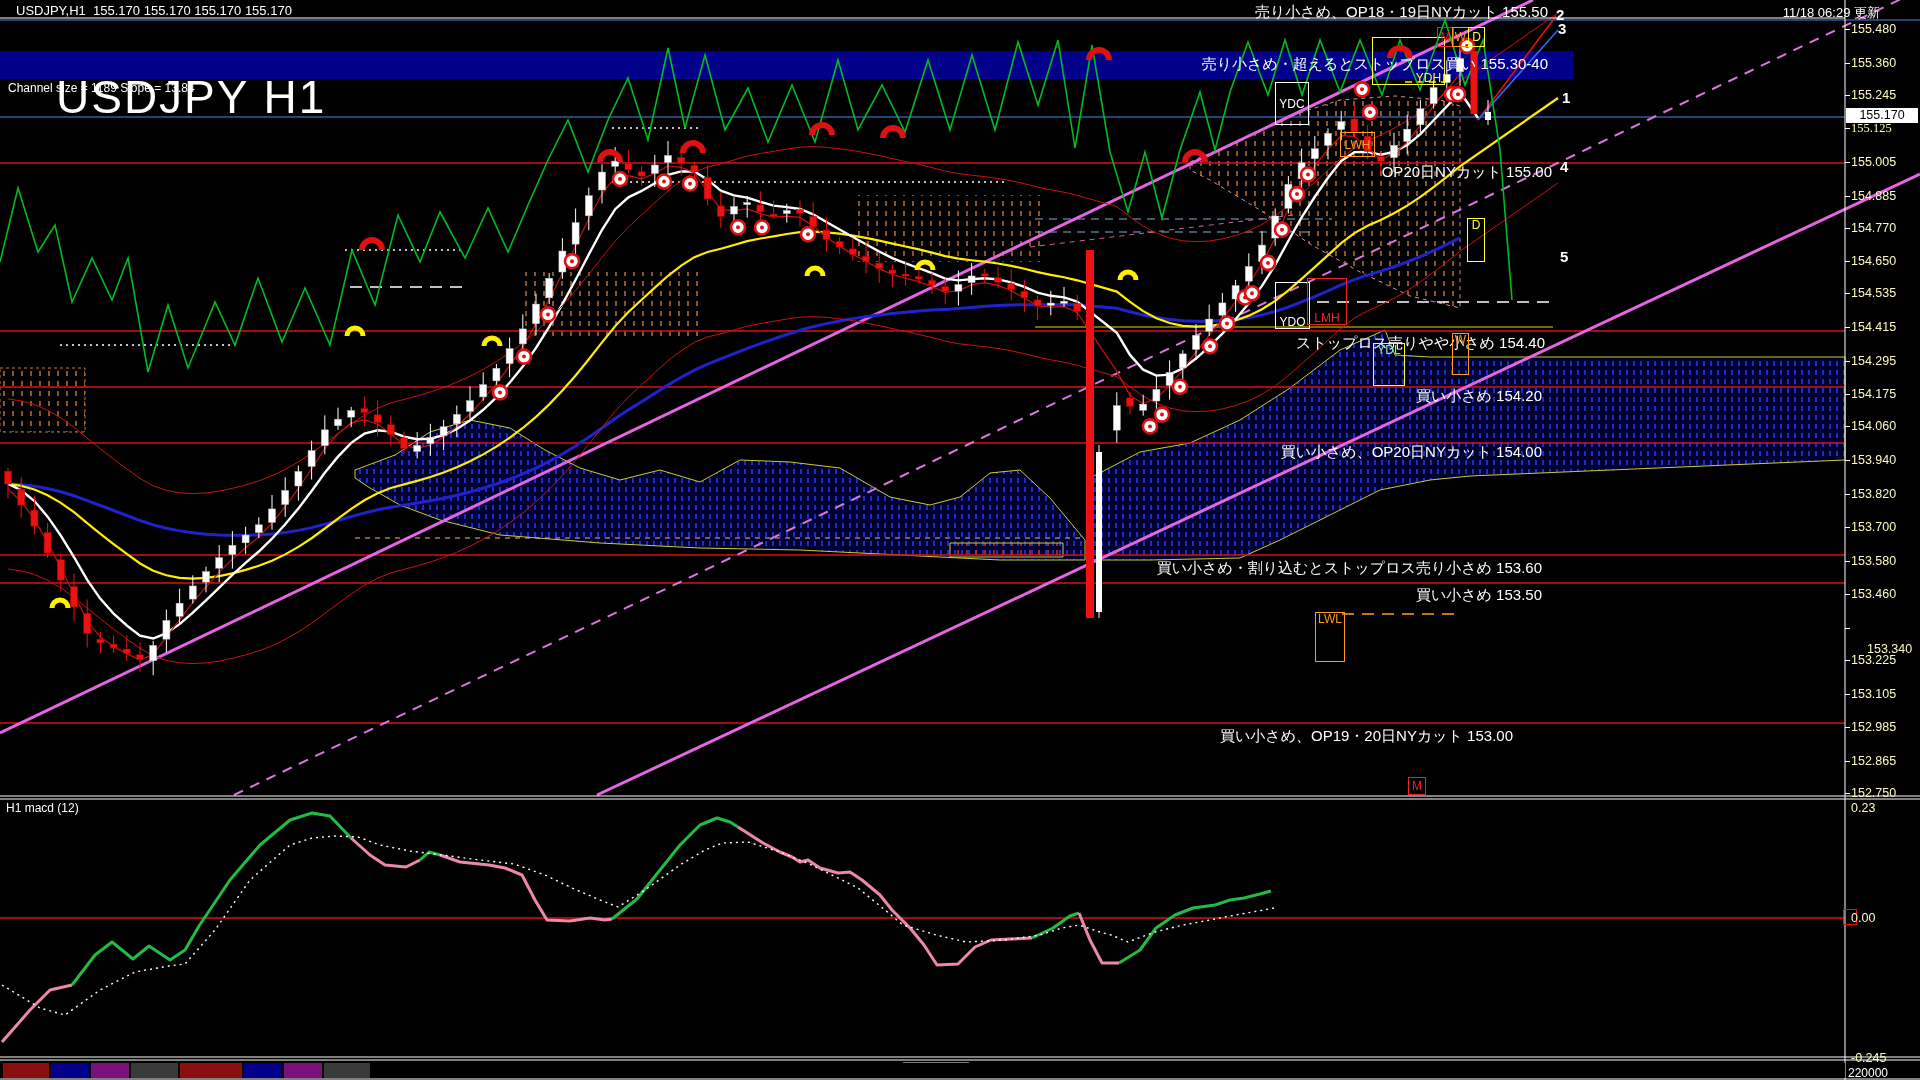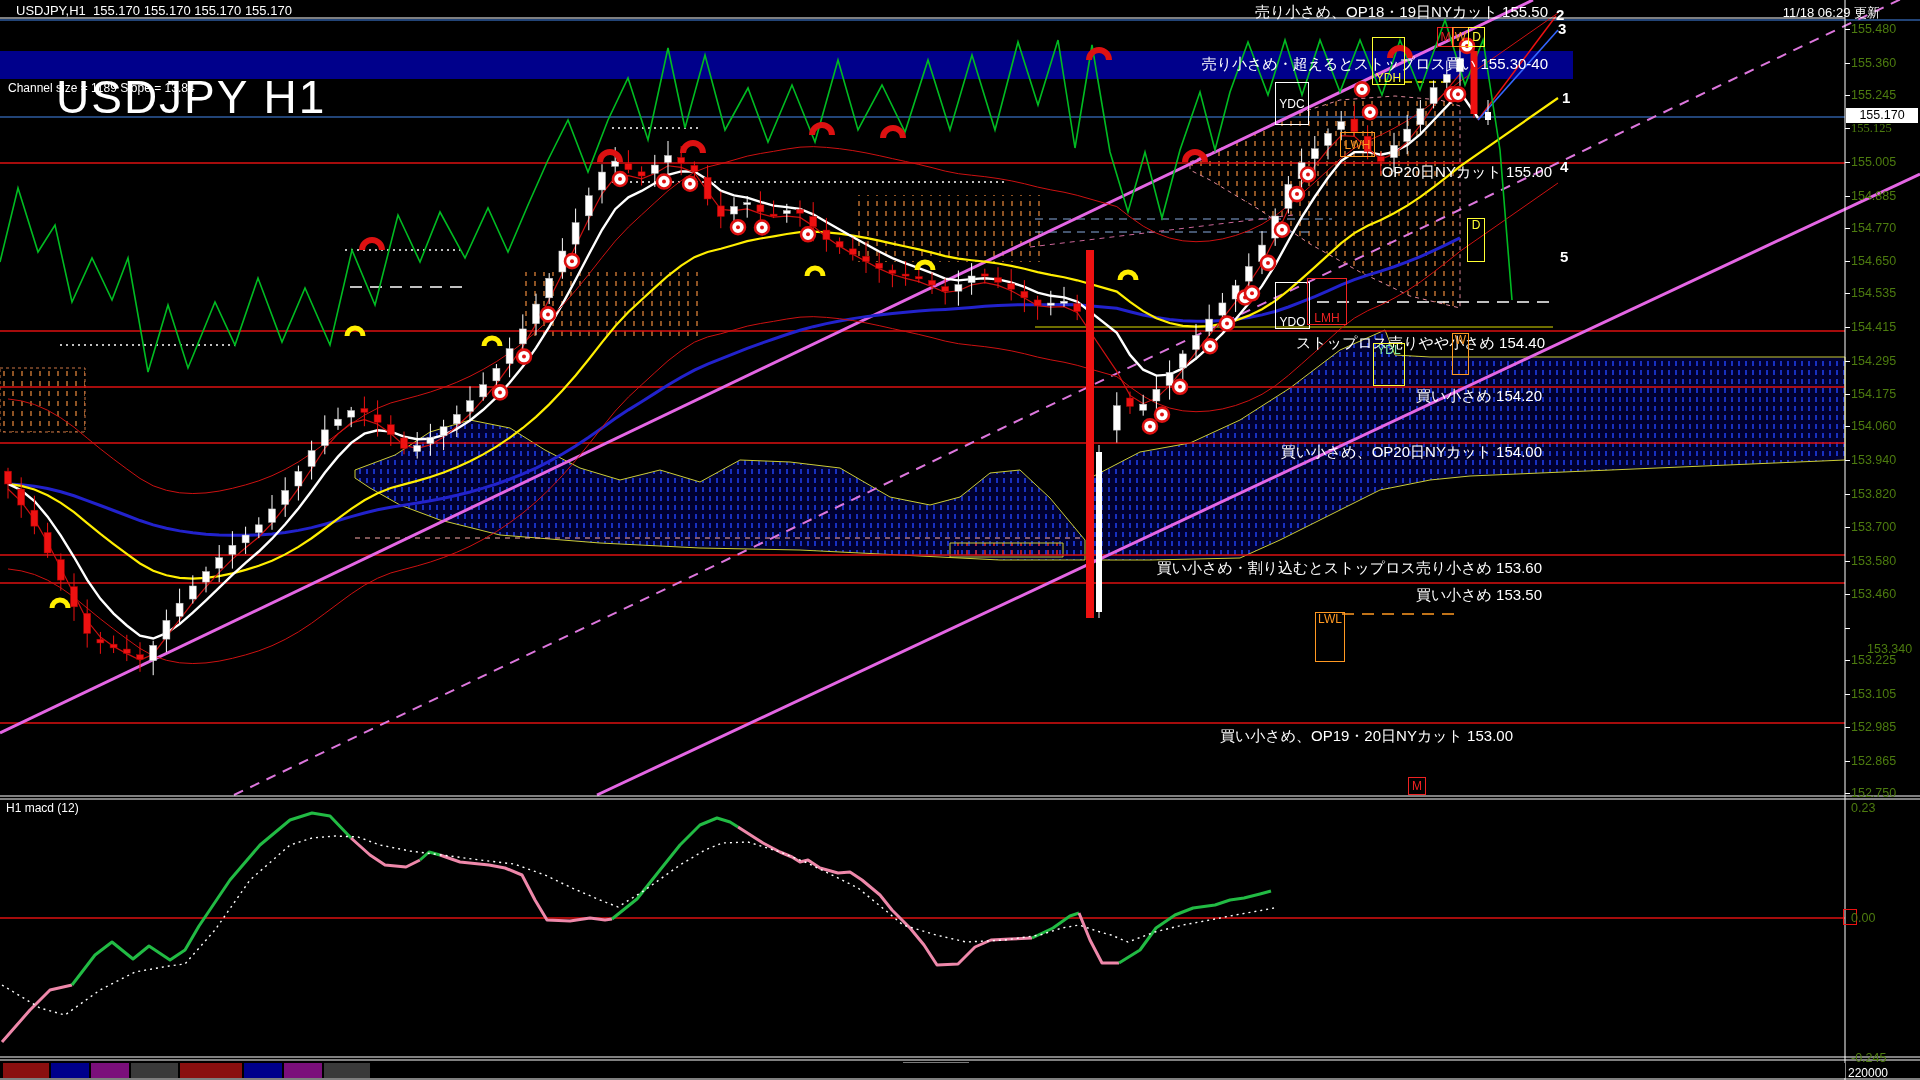--- a/index.html
+++ b/index.html
@@ -8,21 +8,21 @@
   #chart-svg{position:absolute;left:0;top:0;}
   .abs{position:absolute;}
   .wtxt{color:#fff;}
   #title-bar{left:16px;top:3px;font-size:13px;color:#fff;white-space:pre;}
   #update-time{right:40px;top:4px;font-size:13px;color:#fff;}
   #channel-info{left:8px;top:81px;font-size:12px;color:#fff;}
   #big-symbol{left:56px;top:70px;font-size:46px;color:#fff;letter-spacing:2px;}
   #macd-label{left:6px;top:801px;font-size:12px;color:#fff;}
   .ann{position:absolute;font-size:15px;color:#fff;white-space:nowrap;text-align:right;}
   .numlbl{position:absolute;font-size:15px;font-weight:bold;color:#fff;}
-  .axis-lbl{position:absolute;left:1851px;font-size:12.5px;color:#4d7c0f;white-space:nowrap;}
+  .axis-lbl{position:absolute;left:1851px;font-size:12.5px;color:#fef9c3;white-space:nowrap;}
   .axis-tick{position:absolute;left:1845px;width:5px;height:1px;background:#fff;}
   #cur-price{position:absolute;left:1846px;width:72px;height:15px;background:#fff;color:#000;
              font-size:12.5px;text-align:center;line-height:15px;}
   .lvl-box{position:absolute;font-size:12px;line-height:12px;}
   .sess-seg{position:absolute;height:15px;top:1063px;}
   .sess-lbl{position:absolute;top:1112px;font-size:11px;font-weight:bold;color:#fff;}
   #macd-on{position:absolute;left:903px;top:1062px;width:66px;height:16px;background:#7a7a7a;
            color:#22dd22;font-size:12px;text-align:center;line-height:16px;}
   #macd-zero-box{position:absolute;left:1843px;top:909px;width:12px;height:14px;border:1px solid #ee1111;}
 </style>
@@ -487,21 +487,21 @@
       <div class="axis-tick" style="top: 760.808px;"></div>
       <div class="axis-lbl" style="top: 753.808px;">152.865</div>
       <div class="axis-tick" style="top: 792.99px;"></div>
       <div class="axis-lbl" style="top: 785.99px;">152.750</div>
       <div class="axis-lbl" style="top: 801px;">0.23</div>
       <div class="axis-lbl" style="top: 911px;">0.00</div>
       <div class="axis-lbl" style="top: 1051px;">-0.245</div>
     </div>
   <div id="boxes-layer">
       <div class="lvl-box" style="left: 1275px; top: 82px; width: 32px; height: 41px; border: 1px solid rgb(255, 255, 255); color: rgb(255, 255, 255); display: flex; justify-content: center; align-items: center;">YDC</div>
-      <div class="lvl-box" style="left: 1372px; top: 37px; width: 31px; height: 46px; border: 1px solid rgb(255, 255, 51); color: rgb(255, 255, 51); display: flex; justify-content: center; align-items: flex-end;">YDH</div>
+      <div class="lvl-box" style="left: 1372px; top: 37px; width: 31px; height: 46px; border: 1px solid rgb(255, 255, 51); color: rgb(255, 255, 51); display: flex; justify-content: center; align-items: flex-end; padding-left: 40px;">YDH</div>
       <div class="lvl-box" style="left: 1340px; top: 132px; width: 33px; height: 23px; border: 1px solid rgb(255, 153, 34); color: rgb(255, 153, 34); display: flex; justify-content: center; align-items: center;">LWH</div>
       <div class="lvl-box" style="left: 1275px; top: 282px; width: 33px; height: 45px; border: 1px solid rgb(255, 255, 255); color: rgb(255, 255, 255); display: flex; justify-content: center; align-items: flex-end;">YDO</div>
       <div class="lvl-box" style="left: 1307px; top: 278px; width: 38px; height: 45px; border: 1px solid rgb(238, 34, 34); color: rgb(238, 34, 34); display: flex; justify-content: center; align-items: flex-end;">LMH</div>
       <div class="lvl-box" style="left: 1373px; top: 343px; width: 30px; height: 41px; border: 1px solid rgb(255, 255, 51); color: #86efac; display: flex; justify-content: center; align-items: flex-start; text-align: center;">YDL</div>
       <div class="lvl-box" style="left: 1452px; top: 333px; width: 15px; height: 40px; border: 1px solid rgb(255, 153, 34); color: rgb(255, 153, 34); display: flex; justify-content: center; align-items: flex-start;">W</div>
       <div class="lvl-box" style="left: 1467px; top: 218px; width: 16px; height: 42px; border: 1px solid rgb(255, 255, 51); color: rgb(255, 255, 51); display: flex; justify-content: center; align-items: flex-start;">D</div>
       <div class="lvl-box" style="left: 1315px; top: 612px; width: 28px; height: 48px; border: 1px solid rgb(255, 153, 34); color: rgb(255, 153, 34); display: flex; justify-content: center; align-items: flex-start;">LWL</div>
       <div class="lvl-box" style="left: 1437px; top: 27px; width: 15px; height: 18px; border: 1px solid rgb(238, 34, 34); color: rgb(238, 34, 34); display: flex; justify-content: center; align-items: center;">M</div>
       <div class="lvl-box" style="left: 1452px; top: 27px; width: 15px; height: 18px; border: 1px solid rgb(255, 153, 34); color: rgb(255, 153, 34); display: flex; justify-content: center; align-items: center;">W</div>
       <div class="lvl-box" style="left: 1468px; top: 27px; width: 15px; height: 18px; border: 1px solid rgb(255, 255, 51); color: rgb(255, 255, 51); display: flex; justify-content: center; align-items: center;">D</div>

